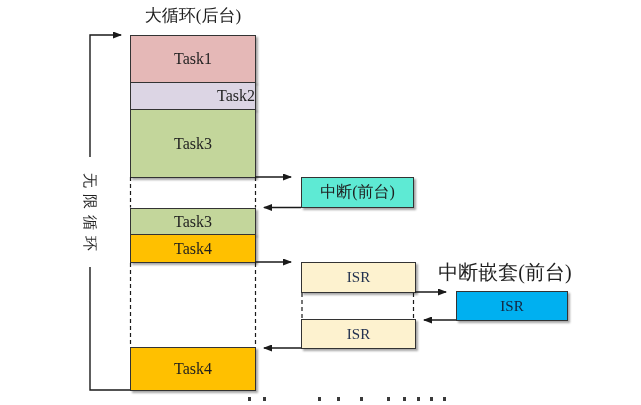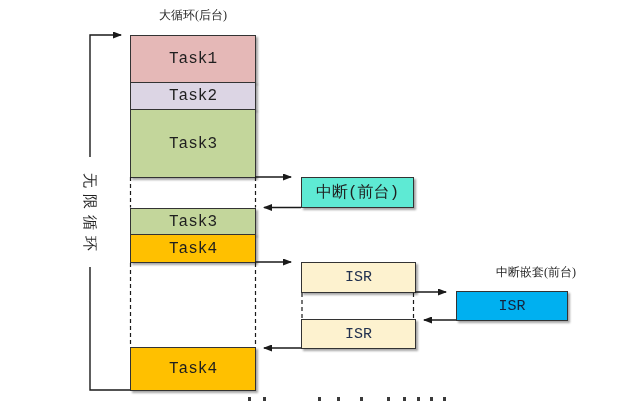--- a/index.html
+++ b/index.html
@@ -4,41 +4,41 @@
 <style>
   html,body{margin:0;padding:0;background:#ffffff;}
   .canvas{
     position:relative;width:641px;height:405px;background:#ffffff;overflow:hidden;
     font-family:"Liberation Serif","DejaVu Serif",serif;color:#1f1f1f;
   }
   .box{
     position:absolute;box-sizing:border-box;border:1px solid #333333;
     display:flex;align-items:center;justify-content:center;
     box-shadow:2px 2px 2px rgba(0,0,0,0.35);
-    font-size:16px;z-index:2;font-family:Liberation Mono, monospace;
+    font-size:16px;z-index:2;
   }
   .task1{left:130px;top:35px;width:126px;height:48px;background:#e5b8b7;}
-  .task2{left:130px;top:82px;width:126px;height:28px;background:#dcd5e4;}
+  .task2{left:130px;top:82px;width:126px;height:28px;background:#dcd5e4;justify-content:flex-end;}
   .task3a{left:130px;top:109px;width:126px;height:69px;background:#c3d69b;}
   .task3b{left:130px;top:208px;width:126px;height:27px;background:#c3d69b;}
   .task4a{left:130px;top:234px;width:126px;height:29px;background:#ffc000;}
   .task4b{left:130px;top:347px;width:126px;height:44px;background:#ffc000;}
   .interrupt{left:301px;top:177px;width:113px;height:31px;background:#5eead4;}
   .isr1{left:301px;top:262px;width:115px;height:31px;background:#fdf2cf;color:#22314f;font-size:15px;}
   .isr2{left:301px;top:319px;width:115px;height:30px;background:#fdf2cf;color:#22314f;font-size:15px;}
   .nestedisr{left:456px;top:291px;width:112px;height:30px;background:#00b0f0;color:#15243d;font-size:15px;}
   .header{
     position:absolute;left:128px;top:3px;width:130px;height:24px;
     display:flex;align-items:center;justify-content:center;
-    font-size:12px;z-index:2;
+    font-size:17px;z-index:2;
   }
   .nested-title{
-    position:absolute;left:466px;top:261px;width:140px;height:22px;
+    position:absolute;left:435px;top:261px;width:140px;height:22px;
     display:flex;align-items:center;justify-content:center;
-    font-size:12px;z-index:2;
+    font-size:20px;z-index:2;
   }
   .vlabel{
     position:absolute;left:35px;top:201px;width:110px;height:22px;
     display:flex;align-items:center;justify-content:center;
     transform:rotate(90deg);background:#ffffff;
     font-size:15px;letter-spacing:6px;text-indent:6px;
     z-index:4;
   }
   svg.overlay{position:absolute;left:0;top:0;z-index:3;pointer-events:none;}
   .caption{position:absolute;left:0;top:397px;width:641px;height:6px;z-index:2;}

